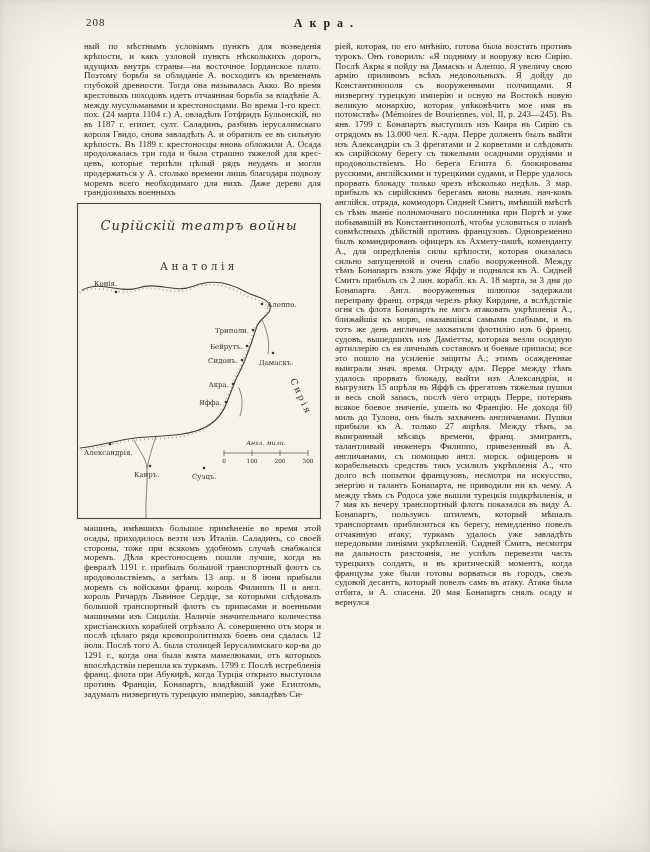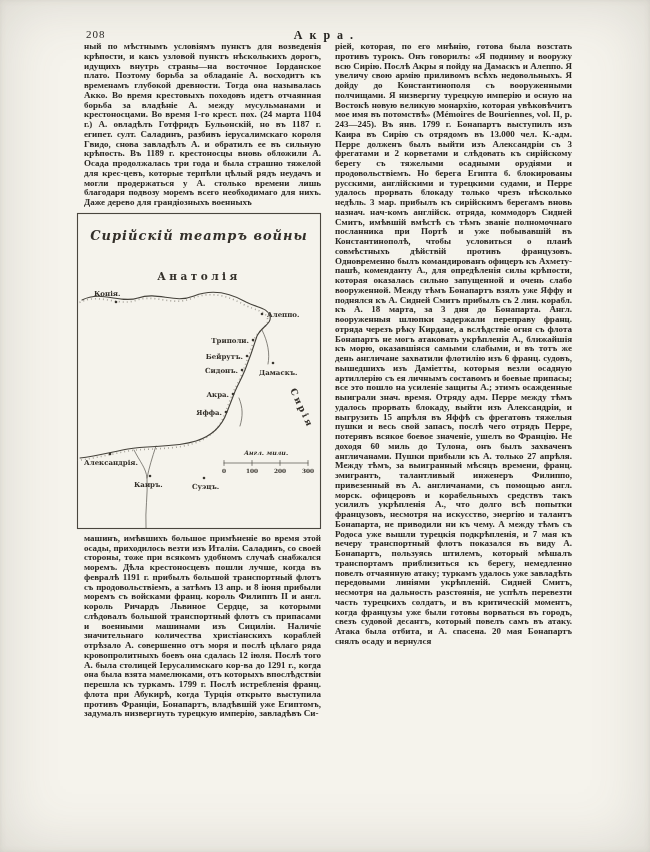--- a/index.html
+++ b/index.html
@@ -8,35 +8,35 @@
     background:#e9e7e1;
     font-family:"Liberation Serif","DejaVu Serif",serif;
     overflow:hidden;
   }
   .scan-page{
     position:absolute;inset:0;
     background:#f5f3ec;
     box-shadow:inset 0 0 60px rgba(90,85,70,.18), inset 0 0 6px rgba(90,85,70,.10);
   }
   .header{
-    position:absolute;left:84px;top:28px;width:486px;height:16px;
+    position:absolute;left:84px;top:16px;width:486px;height:16px;
   }
   .pagenum{
     position:absolute;left:2px;top:0;
     font-size:11px;color:#2c2a26;letter-spacing:1px;
   }
   .title{
     position:absolute;left:0;right:0;top:0;text-align:center;
     font-size:12px;font-weight:bold;color:#262420;letter-spacing:7px;
   }
   .columns{
     position:absolute;left:84px;top:42px;width:488px;
     display:flex;gap:14px;
   }
-  .col{width:237px;font-weight:bold;}
+  .col{width:237px;}
   .bodytext{
     font-size:9px;line-height:9.75px;color:#2a2824;
     text-align:justify;word-spacing:.2px;
   }
   figure.map{
     margin:4px 0 4px -8px;padding:0;width:246px;height:318px;text-align:right;
   }
   .map svg{display:block;}
   .map-stroke{stroke:#44413a;fill:none;stroke-width:1.1;stroke-linecap:round;}
   .map-thin{stroke:#55514a;fill:none;stroke-width:.7;stroke-linecap:round;}

